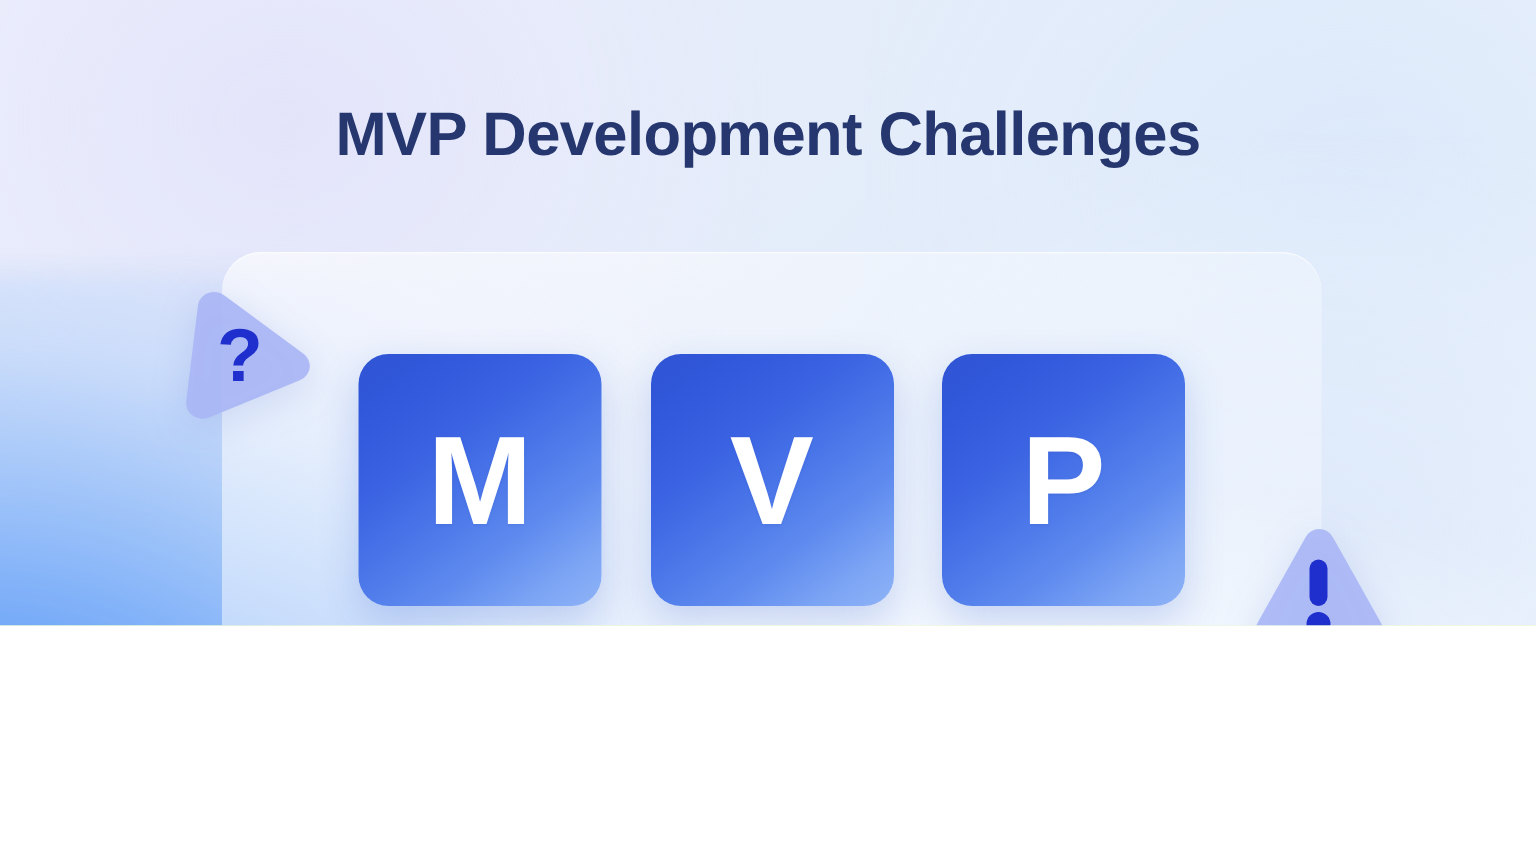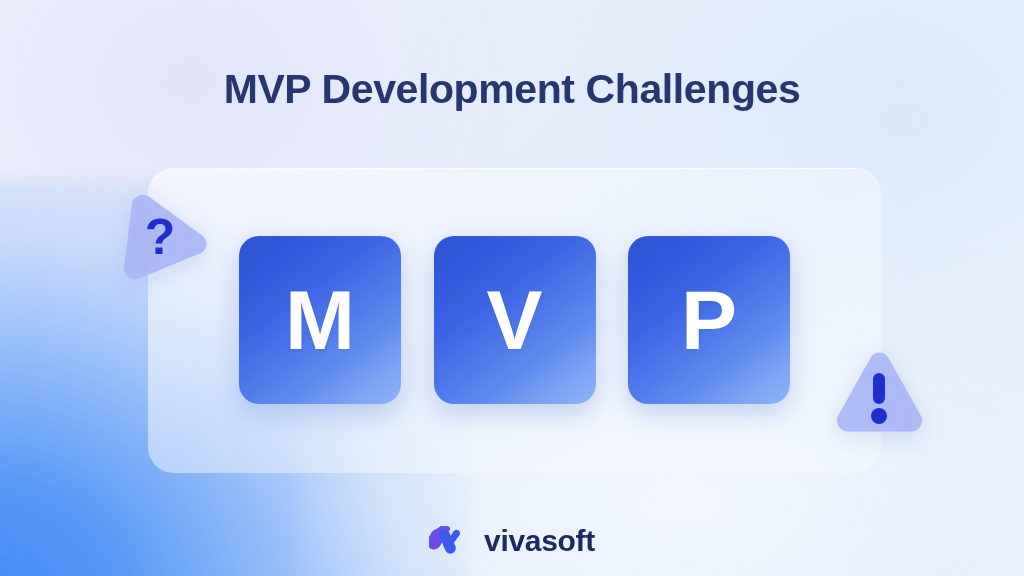--- a/index.html
+++ b/index.html
@@ -3,21 +3,21 @@
 <meta charset="utf-8">
 <style>
   html, body {
     margin: 0;
     padding: 0;
     background: #ffffff;
   }
   #stage {
     position: relative;
     width: 1024px;
-    height: 576px;
+    height: 417px;
     overflow: hidden;
     font-family: "Liberation Sans", sans-serif;
     background: #bef264;
   }
 
   
   .bg-base {
     position: absolute;
     inset: 0;
     background: linear-gradient(135deg, #eceffc 0%, #e6edfa 30%, #e3ecfa 55%, #e8f0fb 80%, #eef3fd 100%);
@@ -230,26 +230,14 @@
 
   <div class="badge badge-warning">
     <svg viewBox="0 0 100 96" width="100" height="96" aria-hidden="true">
       <path d="M42.5 9 C46.6 1.8 56.4 1.8 60.5 9 L92.5 66 C96.6 73.3 91.7 82.5 83.5 82.5 L19.5 82.5 C11.3 82.5 6.4 73.3 10.5 66 Z" fill="#a9b6f5" opacity="0.92"></path>
       <rect x="45" y="24" width="12" height="31" rx="6" fill="#1f2fcd"></rect>
       <circle cx="51" cy="67" r="8" fill="#1f2fcd"></circle>
       <text x="51" y="0" font-size="0" fill="none">!</text>
     </svg>
   </div>
 
-  <div class="logo">
-    <span>
-      <svg class="logo-mark" viewBox="0 0 44 30" aria-hidden="true">
-        <path d="M3.0 6.0 C1.2 9.4 2.3 13.6 5.6 15.6 C8.9 17.6 13.2 16.6 15.2 13.3 L20.6 4.2 C22.6 0.9 18.3 -0.1 15.0 -2.1 L3.0 6.0 Z" fill="#6d4de6"></path>
-        <path d="M2.6 6.6 C4.6 3.3 8.9 2.3 12.2 4.3 C15.5 6.3 16.6 10.5 14.6 13.9 L11.0 20.0 C9.0 23.3 4.7 24.4 1.4 22.4 C-1.9 20.4 -3.0 16.2 -1.0 12.8 Z" fill="#6d4de6"></path>
-        <path d="M14.2 5.1 L22.0 24.5 L19.0 27.5 L10.5 7.0 Z" fill="#3b5bf0"></path>
-        <path d="M13.0 4.0 C15.6 2.5 19.0 3.6 20.3 6.4 L26.3 20.0 C27.6 22.9 26.2 26.2 23.4 27.3 C20.7 28.4 17.6 27.0 16.4 24.2 L10.4 10.6 C9.2 7.8 10.4 5.5 13.0 4.0 Z" fill="#3b5bf0"></path>
-        <path d="M25.9 4.2 C27.9 3.1 30.3 4.1 30.9 6.3 C31.2 7.5 30.9 8.6 30.2 9.5 L24.6 17.3 L20.3 12.2 L24.3 5.6 C24.7 5.0 25.2 4.5 25.9 4.2 Z" fill="#3b5bf0"></path>
-      </svg>
-    </span>
-    <span class="logo-text">vivasoft</span>
-  </div>
 
 </div>
 
 </body></html>

